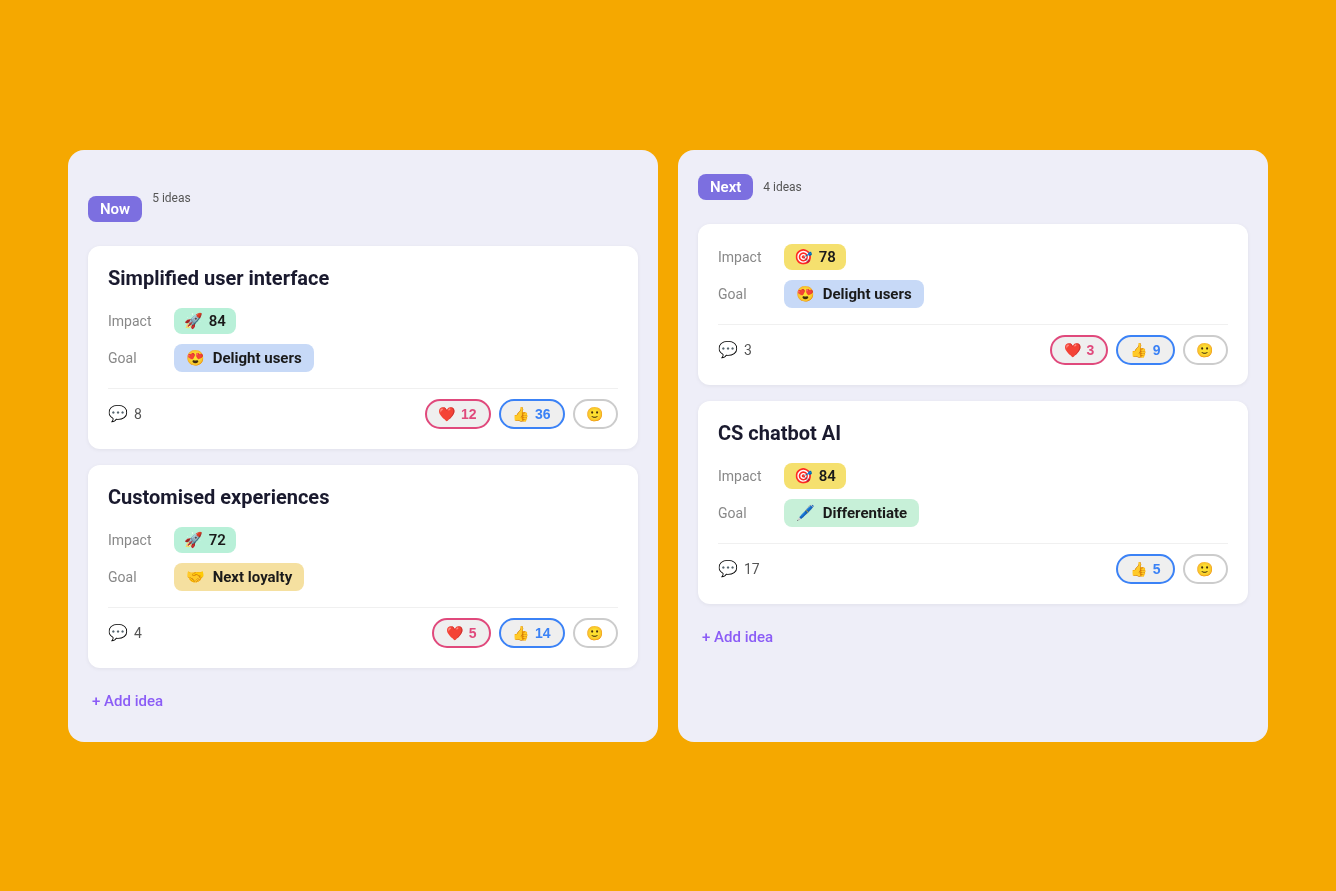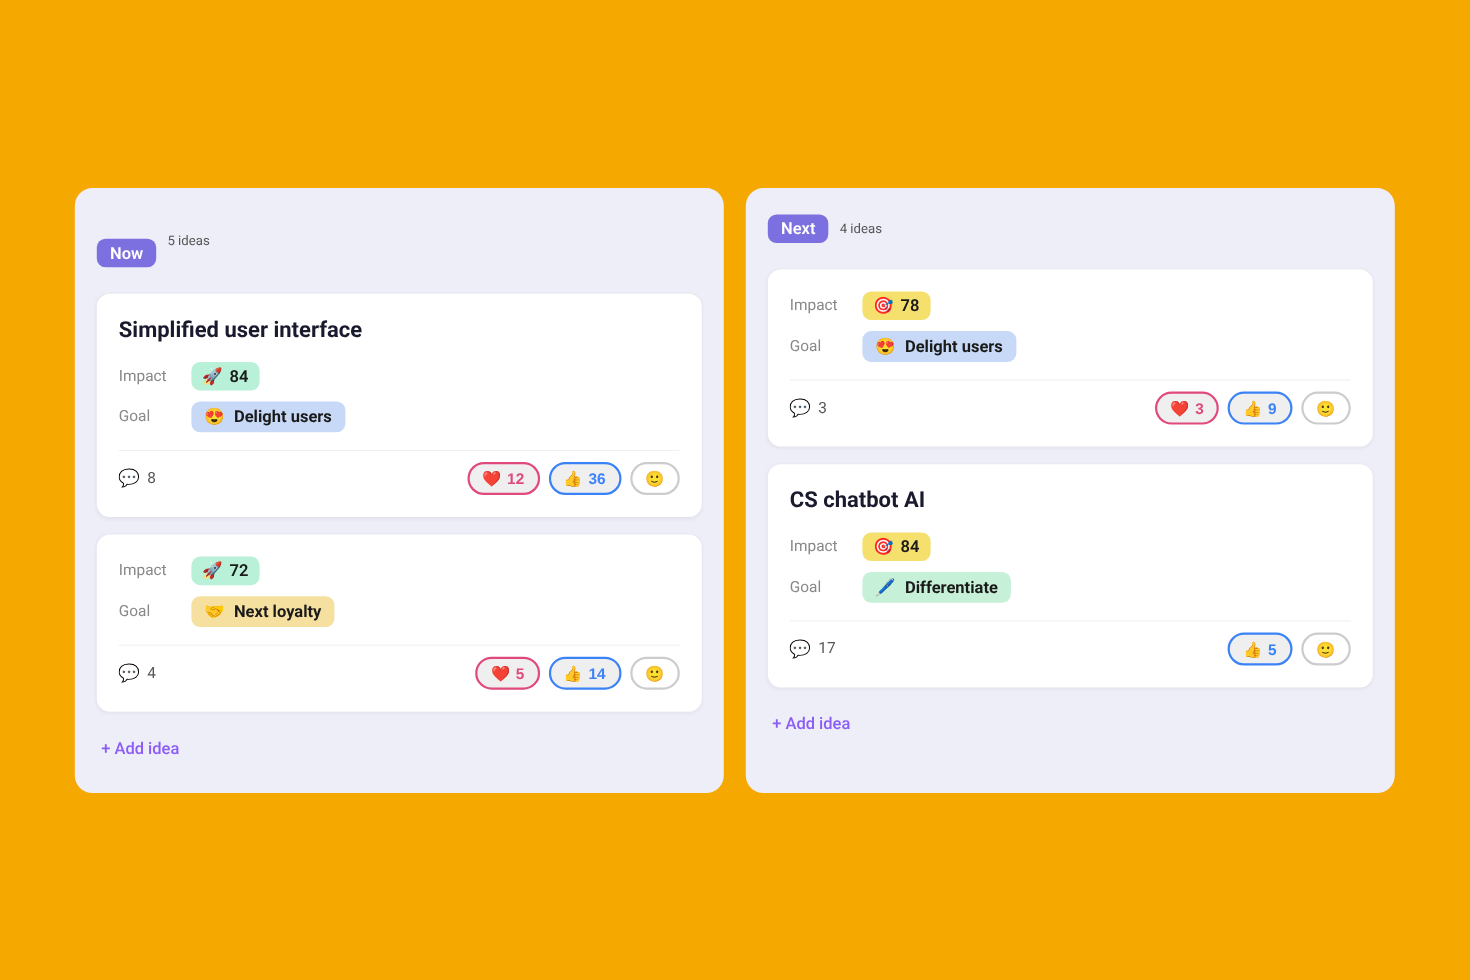--- a/index.html
+++ b/index.html
@@ -251,20 +251,21 @@
                 <span>👍</span>
                 <span>36</span>
               </button>
               <button class="reaction-btn reaction-emoji">
                 <span>🙂</span>
               </button>
             </div>
           </div>
         </div>
         <div class="idea-card">
+          <div class="idea-title">Customised experiences</div>
           <div class="idea-meta">
             <div class="meta-row">
               <span class="meta-label">Impact</span>
               <span class="impact-badge impact-green">
                 <span>🚀</span>
                 <span>72</span>
               </span>
             </div>
             <div class="meta-row">
               <span class="meta-label">Goal</span>

